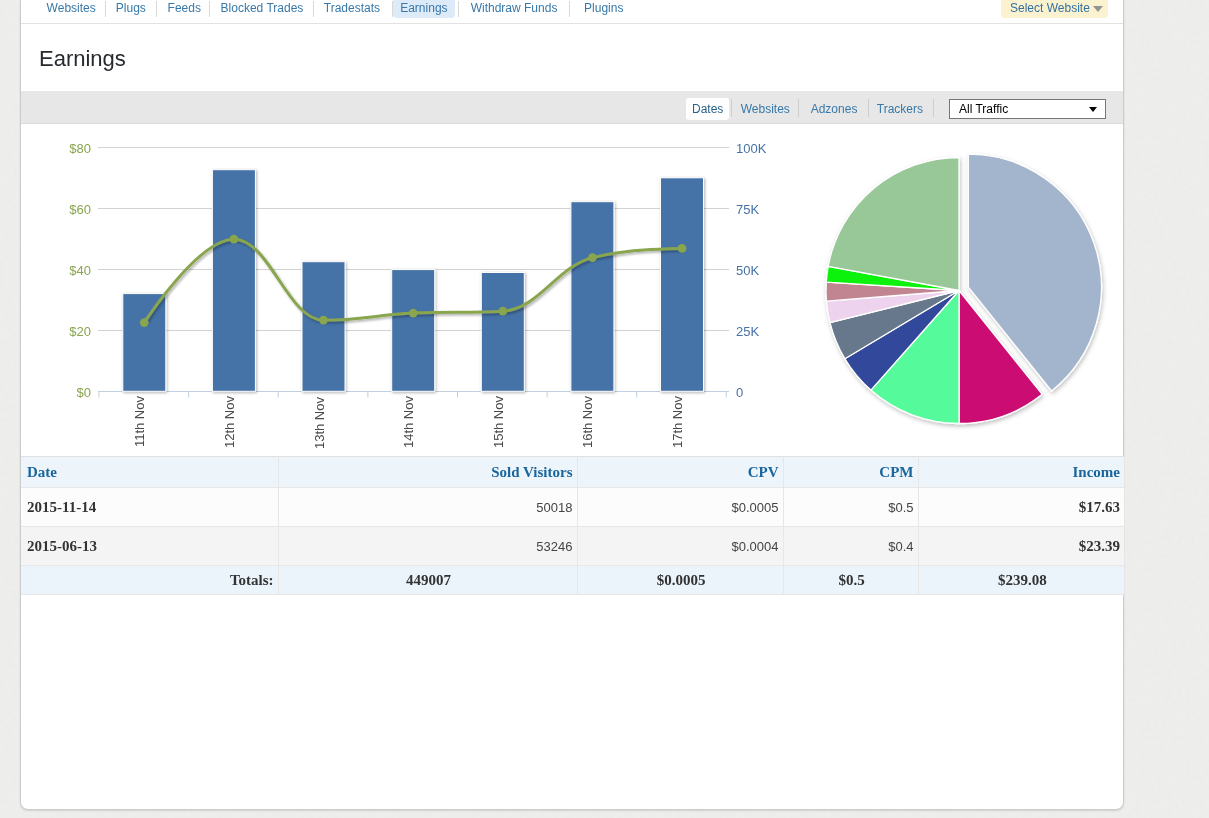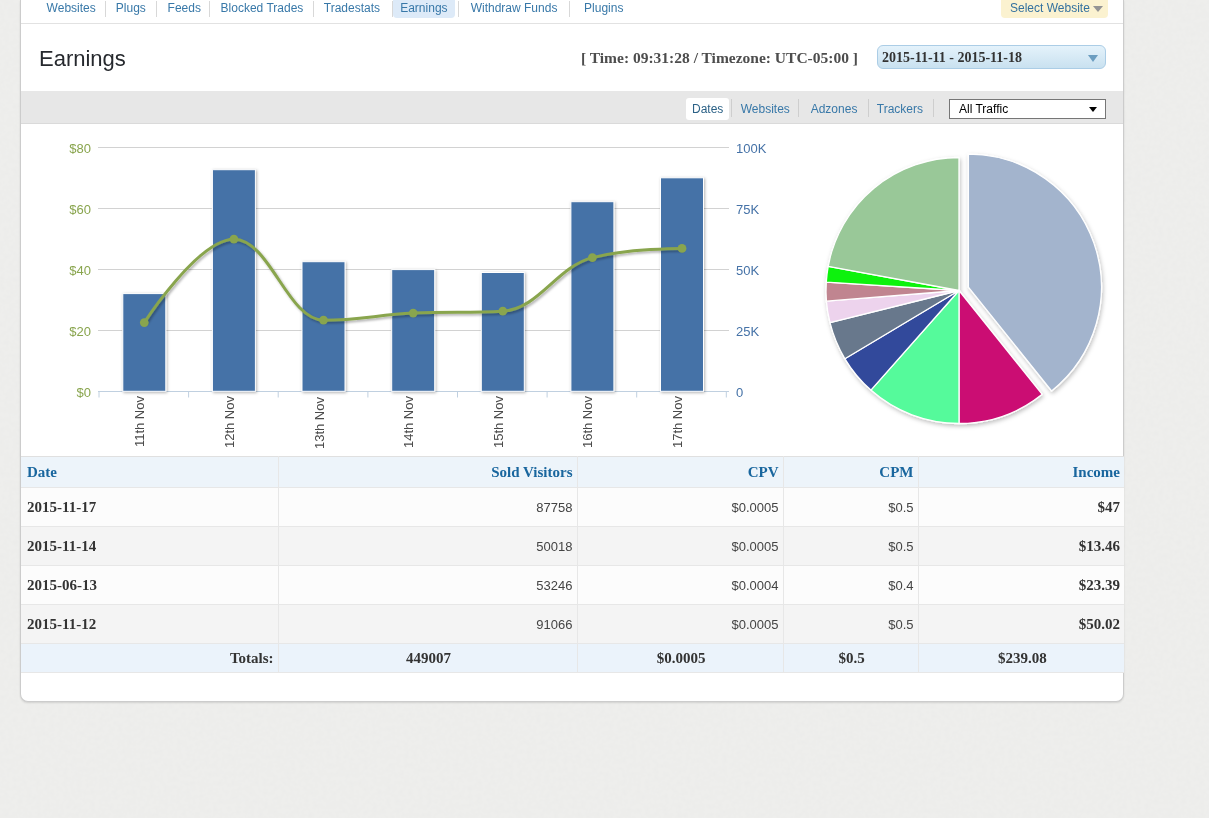--- a/index.html
+++ b/index.html
@@ -1,18 +1,18 @@
 <!DOCTYPE html>
 <html><head>
 <meta charset="utf-8">
 <style>
 * { margin:0; padding:0; box-sizing:border-box; }
 html,body { width:1209px; height:818px; overflow:hidden; }
 body { background:#eeeeec; font-family:"Liberation Sans", sans-serif; position:relative; }
-#card { position:absolute; left:20px; top:0; width:1104px; height:702px; background:#fff;
+#card { position:absolute; left:20px; top:0; width:1104px; height:810px; background:#fff;
   border:1px solid #cccccc; border-top:none; border-radius:0 0 8px 8px;
   box-shadow:0 1px 2px rgba(0,0,0,.12); }
 
 #nav { position:absolute; left:0; top:0; right:0; height:24px; border-bottom:1px solid #e2e2e2; font-size:12px; }
 #nav a { position:absolute; top:0; color:#3878a8; text-decoration:none; line-height:17px; white-space:nowrap; }
 #nav .sep { position:absolute; top:1px; width:1px; height:16px; background:#d8d8d8; }
 #nav a.active { background:#ddeaf8; border-radius:4px; padding:7px 7px 1px; top:-7px; }
 #selweb { position:absolute; left:980px; top:-6px; width:107px; background:#fbf2d0; border-radius:4px; padding:8px 0 3px 9px; color:#33719f; font-size:12px; line-height:13px; }
 #selweb .tri { position:absolute; left:92px; top:12px; width:0; height:0; border-left:5px solid transparent; border-right:5px solid transparent; border-top:6px solid #949494; }
 
@@ -68,22 +68,20 @@
     <span class="sep" style="left:371px"></span>
     <a class="active" style="left:372.2px" href="#">Earnings</a>
     <span class="sep" style="left:437.4px"></span>
     <a style="left:449.7px" href="#">Withdraw Funds</a>
     <span class="sep" style="left:547.7px"></span>
     <a style="left:563.1px" href="#">Plugins</a>
     <div id="selweb">Select Website<span class="tri"></span></div>
   </div>
   <div id="pagehead">
     <h1>Earnings</h1>
-    <div id="timetxt">[ Time: 09:31:28 / Timezone: UTC-05:00 ]</div>
-    <div id="daterange">2015-11-11 - 2015-11-18<span class="tri"></span></div>
   </div>
   <div id="toolbar">
     <a class="active" style="left:665px" href="#">Dates</a>
     <span class="sep" style="left:710px"></span>
     <a style="left:719.7px" href="#">Websites</a>
     <span class="sep" style="left:777px"></span>
     <a style="left:789.7px" href="#">Adzones</a>
     <span class="sep" style="left:847px"></span>
     <a style="left:855.8px" href="#">Trackers</a>
     <span class="sep" style="left:912px"></span>
@@ -101,46 +99,32 @@
         <tr>
           <th>Date</th>
           <th>Sold Visitors</th>
           <th>CPV</th>
           <th>CPM</th>
           <th>Income</th>
         </tr>
       </thead>
     <tbody>
       <tr>
-          <td>2015-11-17</td>
-          <td>87758</td>
-          <td>$0.0005</td>
-          <td>$0.5</td>
-          <td>$47</td>
-        </tr>
-      <tr>
           <td>2015-11-14</td>
           <td>50018</td>
           <td>$0.0005</td>
           <td>$0.5</td>
-          <td>$13.46</td>
+          <td>$17.63</td>
         </tr>
       <tr>
           <td>2015-06-13</td>
           <td>53246</td>
           <td>$0.0004</td>
           <td>$0.4</td>
           <td>$23.39</td>
-        </tr>
-      <tr>
-          <td>2015-11-12</td>
-          <td>91066</td>
-          <td>$0.0005</td>
-          <td>$0.5</td>
-          <td>$50.02</td>
         </tr>
     </tbody>
     <tfoot>
         <tr>
           <td>Totals:</td>
           <td>449007</td>
           <td>$0.0005</td>
           <td>$0.5</td>
           <td>$239.08</td>
         </tr>

